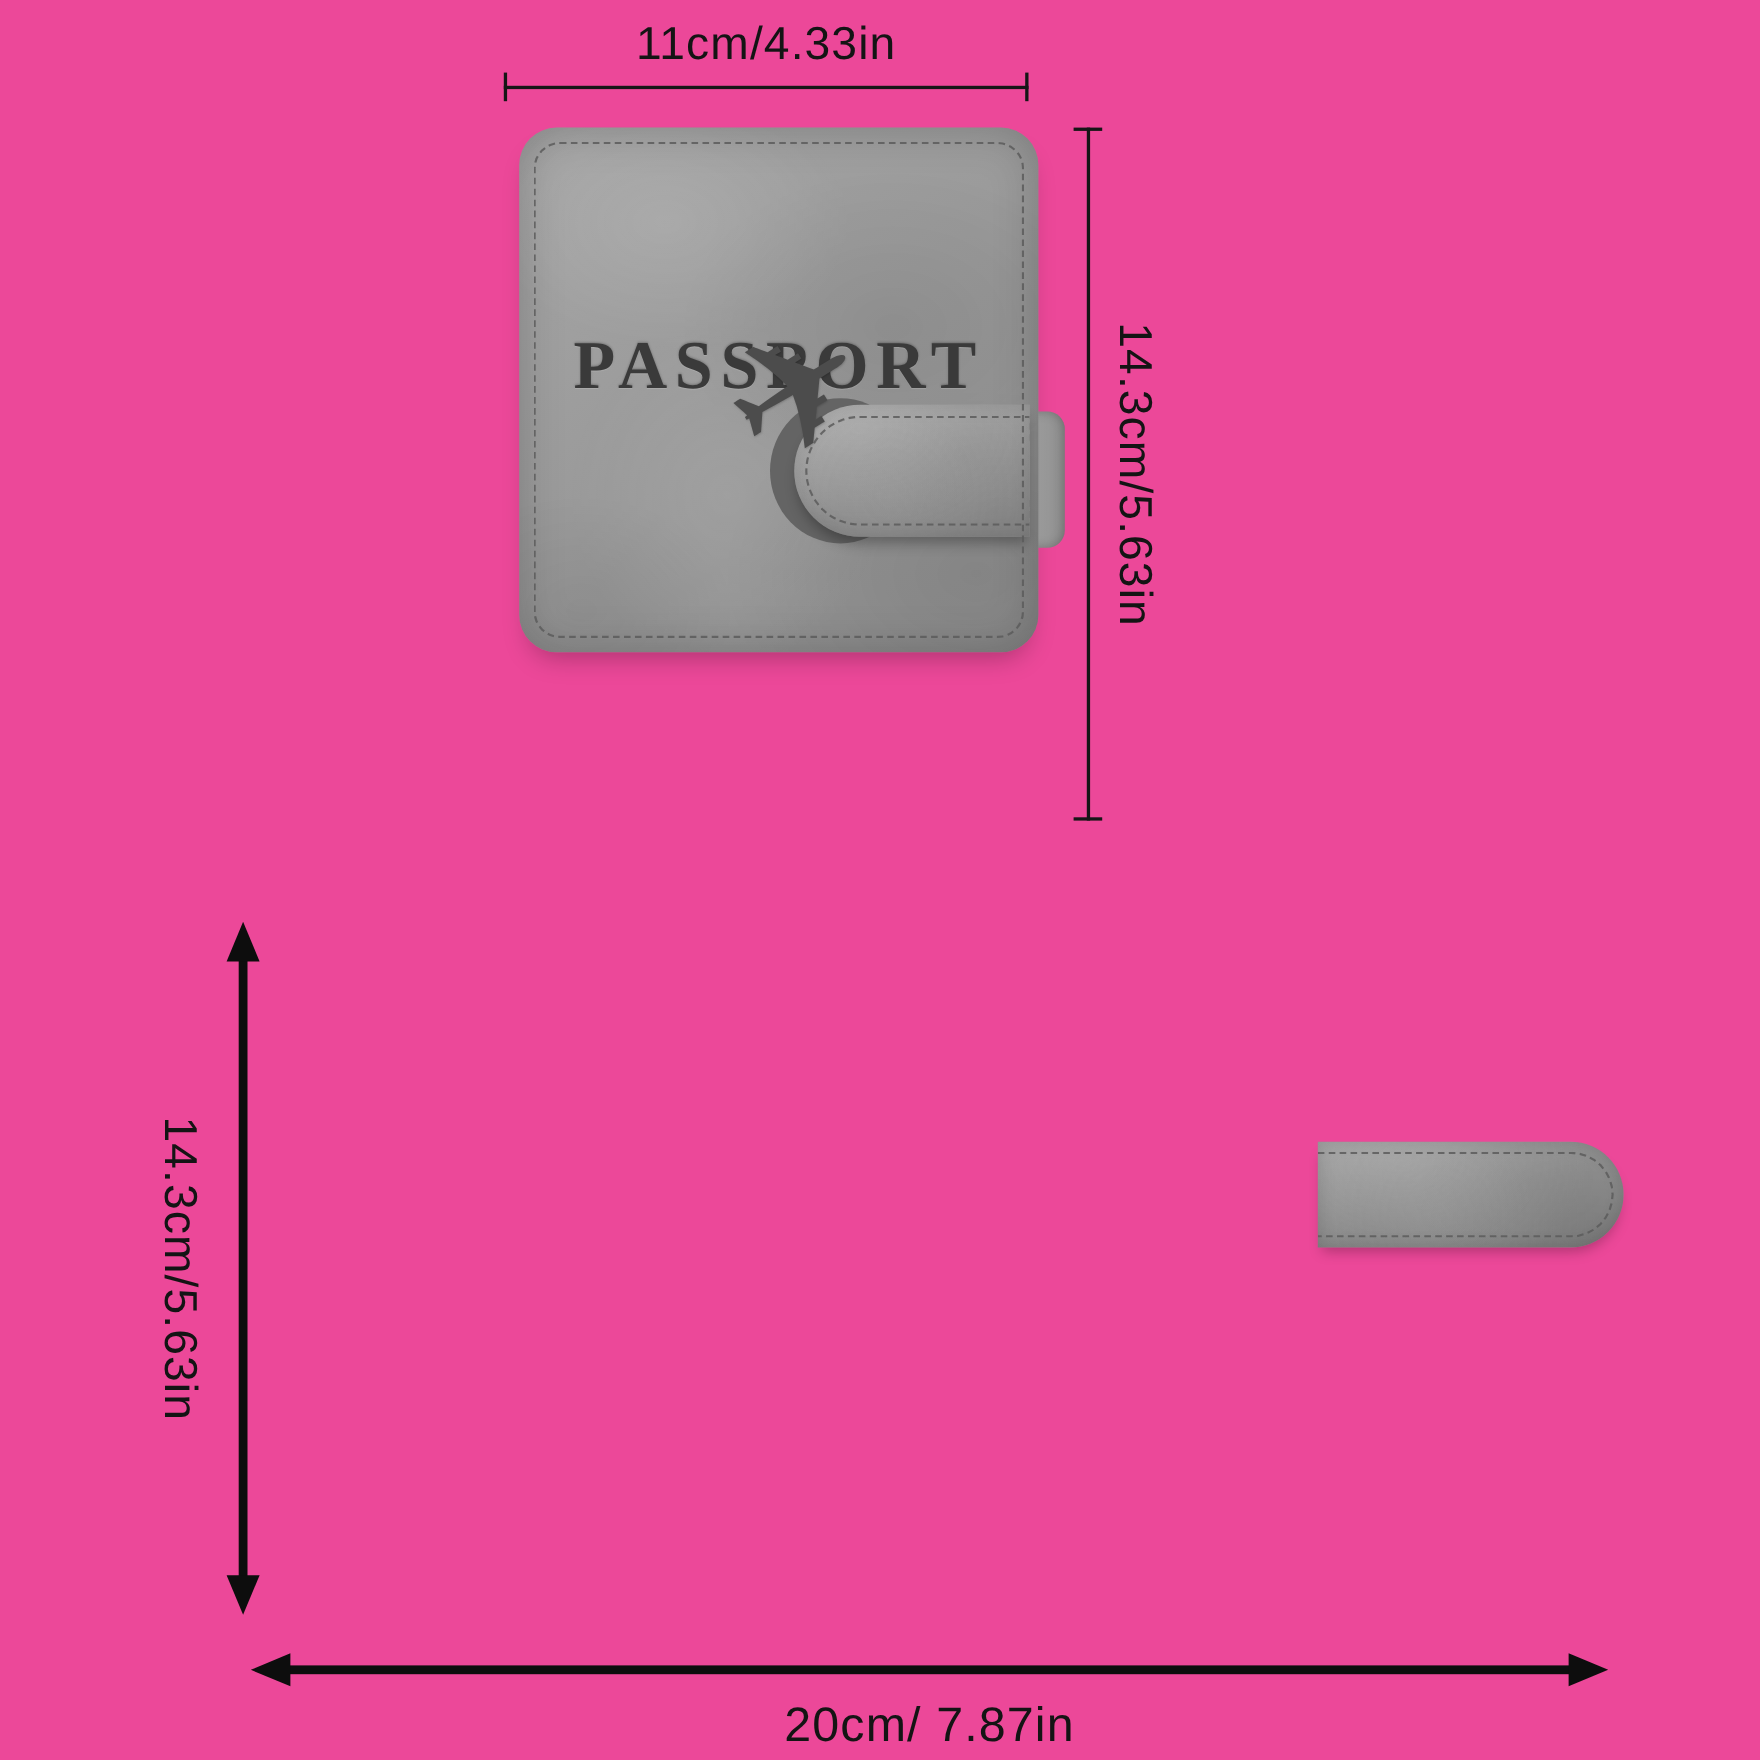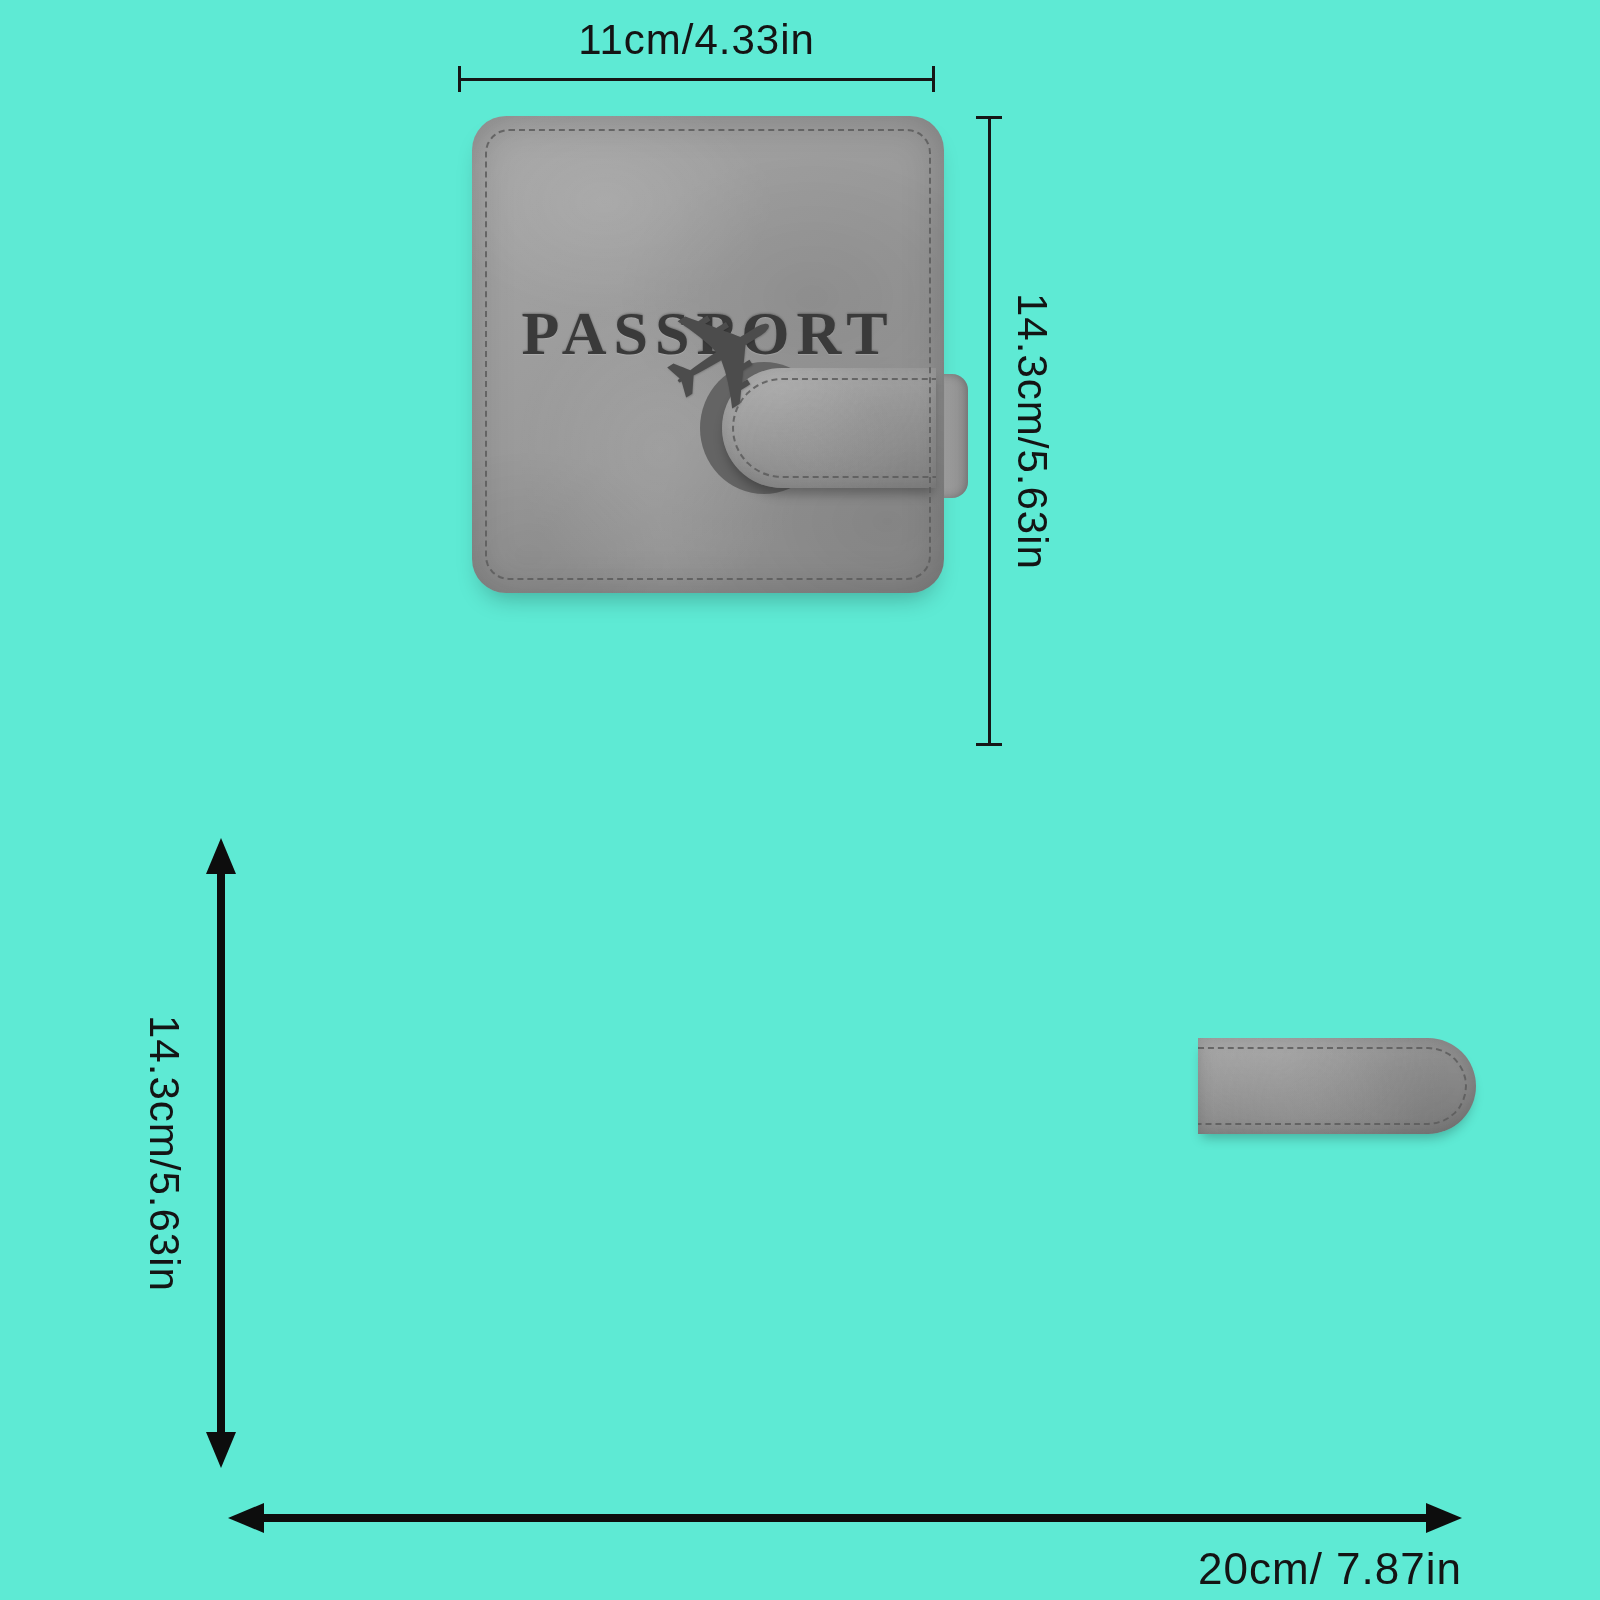--- a/index.html
+++ b/index.html
@@ -1,17 +1,17 @@
 <!DOCTYPE html>
 <html><head>
 <meta charset="utf-8">
 <style>
   html,body { margin:0; padding:0; background:#ffffff; }
   .scene {
-    position:relative; width:1600px; height:1600px; background:#5eead4;
+    position:relative; width:1600px; height:1600px; background:#ec4899;
     font-family:"Liberation Sans", sans-serif; overflow:hidden;
   }
   .abs { position:absolute; }
   .vtext { writing-mode:vertical-rl; white-space:nowrap; }
 
   
   .leather { position:absolute; }
   .leather::before {
     content:""; position:absolute; inset:0; border-radius:inherit; pointer-events:none;
     background:
@@ -132,16 +132,16 @@
 
     <div class="leather open-strap" style="top:238px;left:1198px;">
       <div class="stitch" style="inset:9px 9px 9px 0;border-radius:0 40px 40px 0;border-left:none;"></div>
     </div>
 
     <div class="abs" style="left:228px;top:703px;width:1234px;height:30px;">
       <span class="shaft-h" style="left:26px;right:26px;"></span>
       <span class="head left" style="left:0;top:0;"></span>
       <span class="head right" style="right:0;top:0;"></span>
     </div>
-    <div class="abs dim-label" style="left:228px;top:744px;width:1234px;text-align:right;font-size:44px;">20cm/ 7.87in</div>
+    <div class="abs dim-label" style="left:228px;top:744px;width:1234px;text-align:center;font-size:44px;">20cm/ 7.87in</div>
   </div>
 
 </div>
 
 </body></html>

